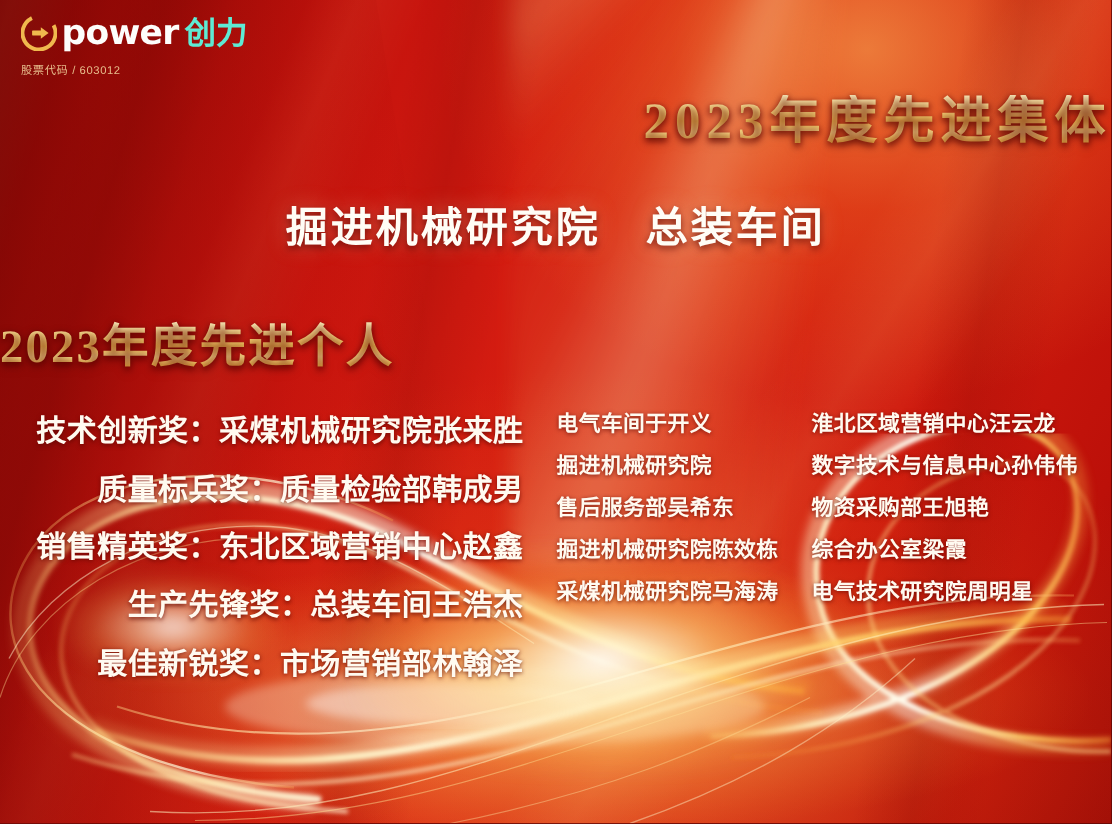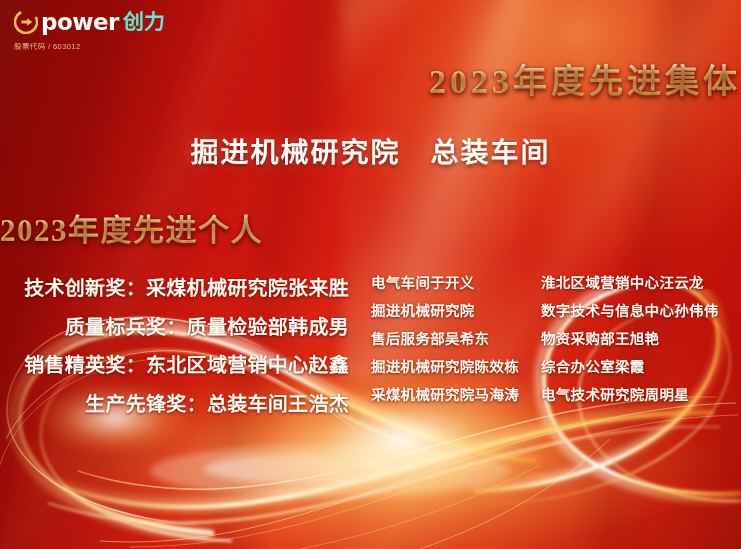--- a/index.html
+++ b/index.html
@@ -387,20 +387,21 @@
         <div class="col-head right gold">2023年度先进个人</div>
       </div>
 
       <div class="col-bodies">
 
         <div class="col-body-left">
           <div class="award-line">技术创新奖：采煤机械研究院张来胜</div>
           <div class="award-line">质量标兵奖：质量检验部韩成男</div>
           <div class="award-line">销售精英奖：东北区域营销中心赵鑫</div>
           <div class="award-line">生产先锋奖：总装车间王浩杰</div>
+          <div class="award-line">最佳新锐奖：市场营销部林翰泽</div>
         </div>
 
         <div class="col-body-right">
           <div class="person-row">
             <span class="person-cell a">电气车间于开义</span>
             <span class="person-cell b">淮北区域营销中心汪云龙</span>
           </div>
           <div class="person-row">
             <span class="person-cell a">掘进机械研究院</span>
             <span class="person-cell b">数字技术与信息中心孙伟伟</span>

